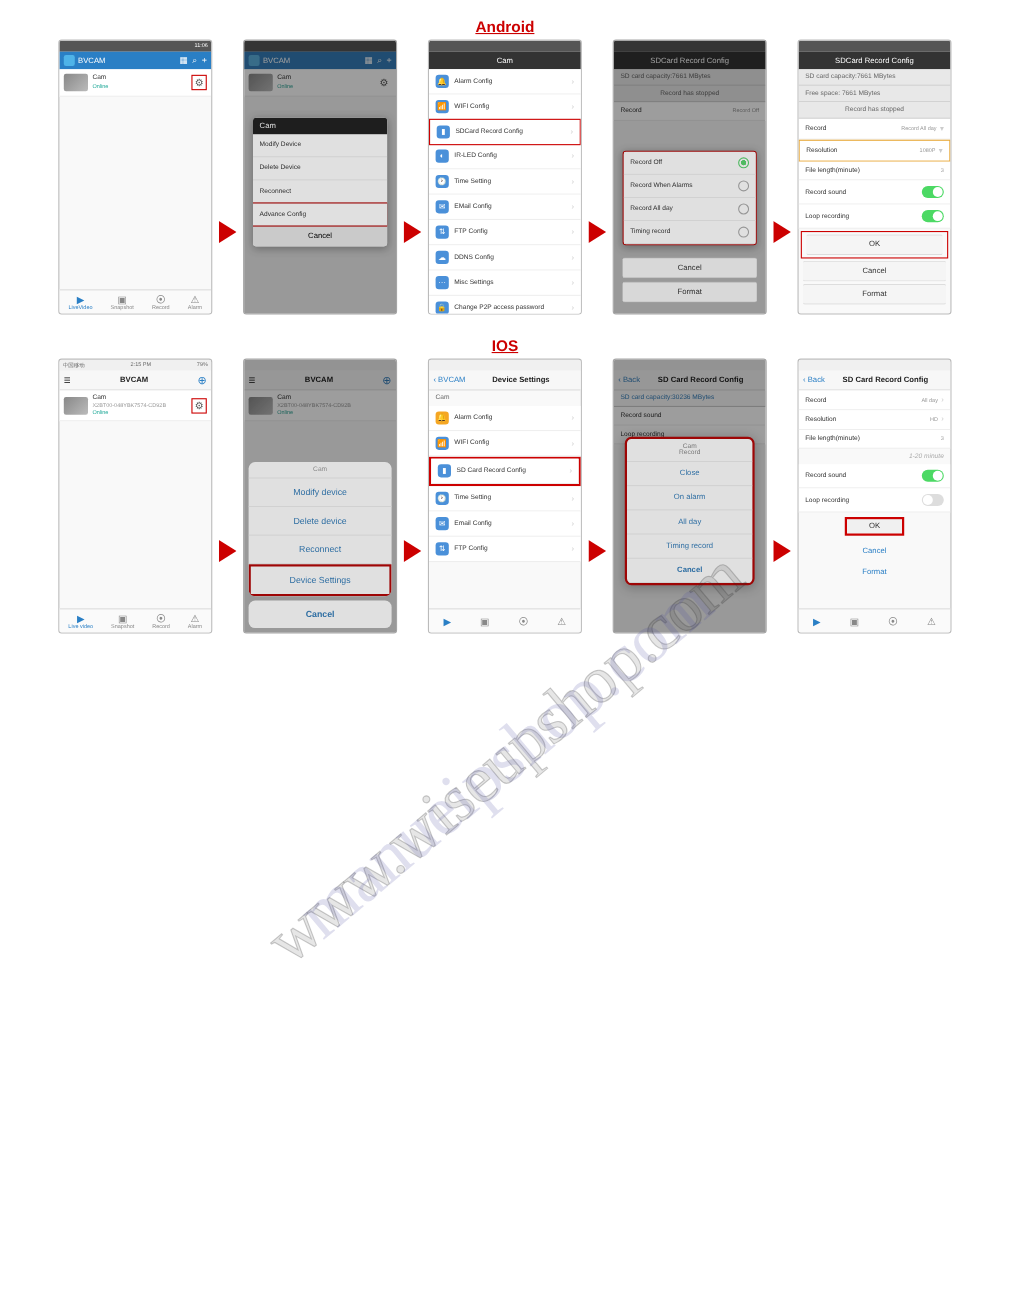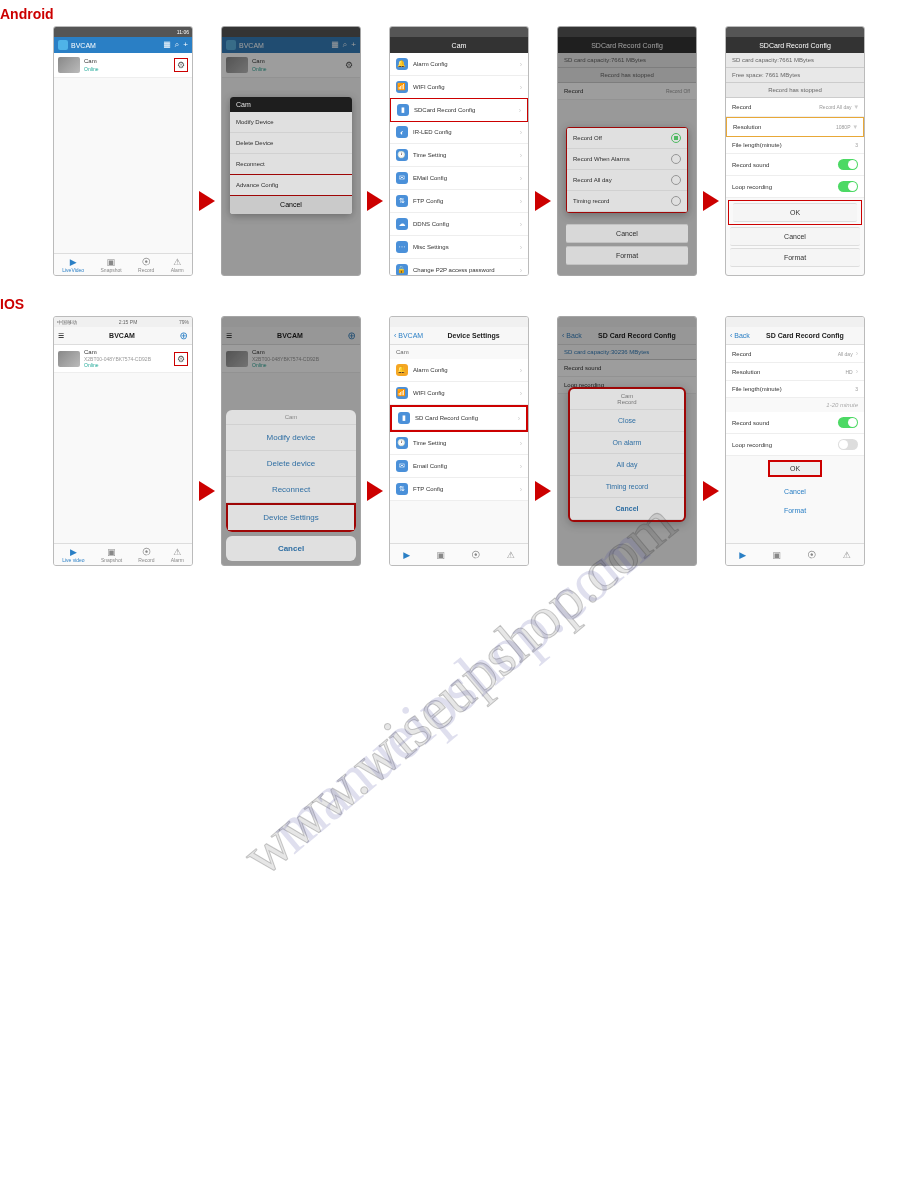--- a/index.html
+++ b/index.html
@@ -5,24 +5,26 @@
   * { box-sizing: border-box; margin: 0; padding: 0; }
   body {
     width: 918px;
     height: 1188px;
     background: #fff;
     font-family: Arial, sans-serif;
     position: relative;
     overflow: hidden;
   }
   .section-title {
+    text-align: center;
     font-size: 14px;
     font-weight: bold;
     color: #c00;
-    margin: 6px 0 4px;
+    margin: 16px 0 4px;
+    text-decoration: underline;
   }
   .row {
     display: flex;
     justify-content: center;
     align-items: flex-start;
     gap: 6px;
     margin-bottom: 20px;
   }
   .arrow {
     width: 16px;

